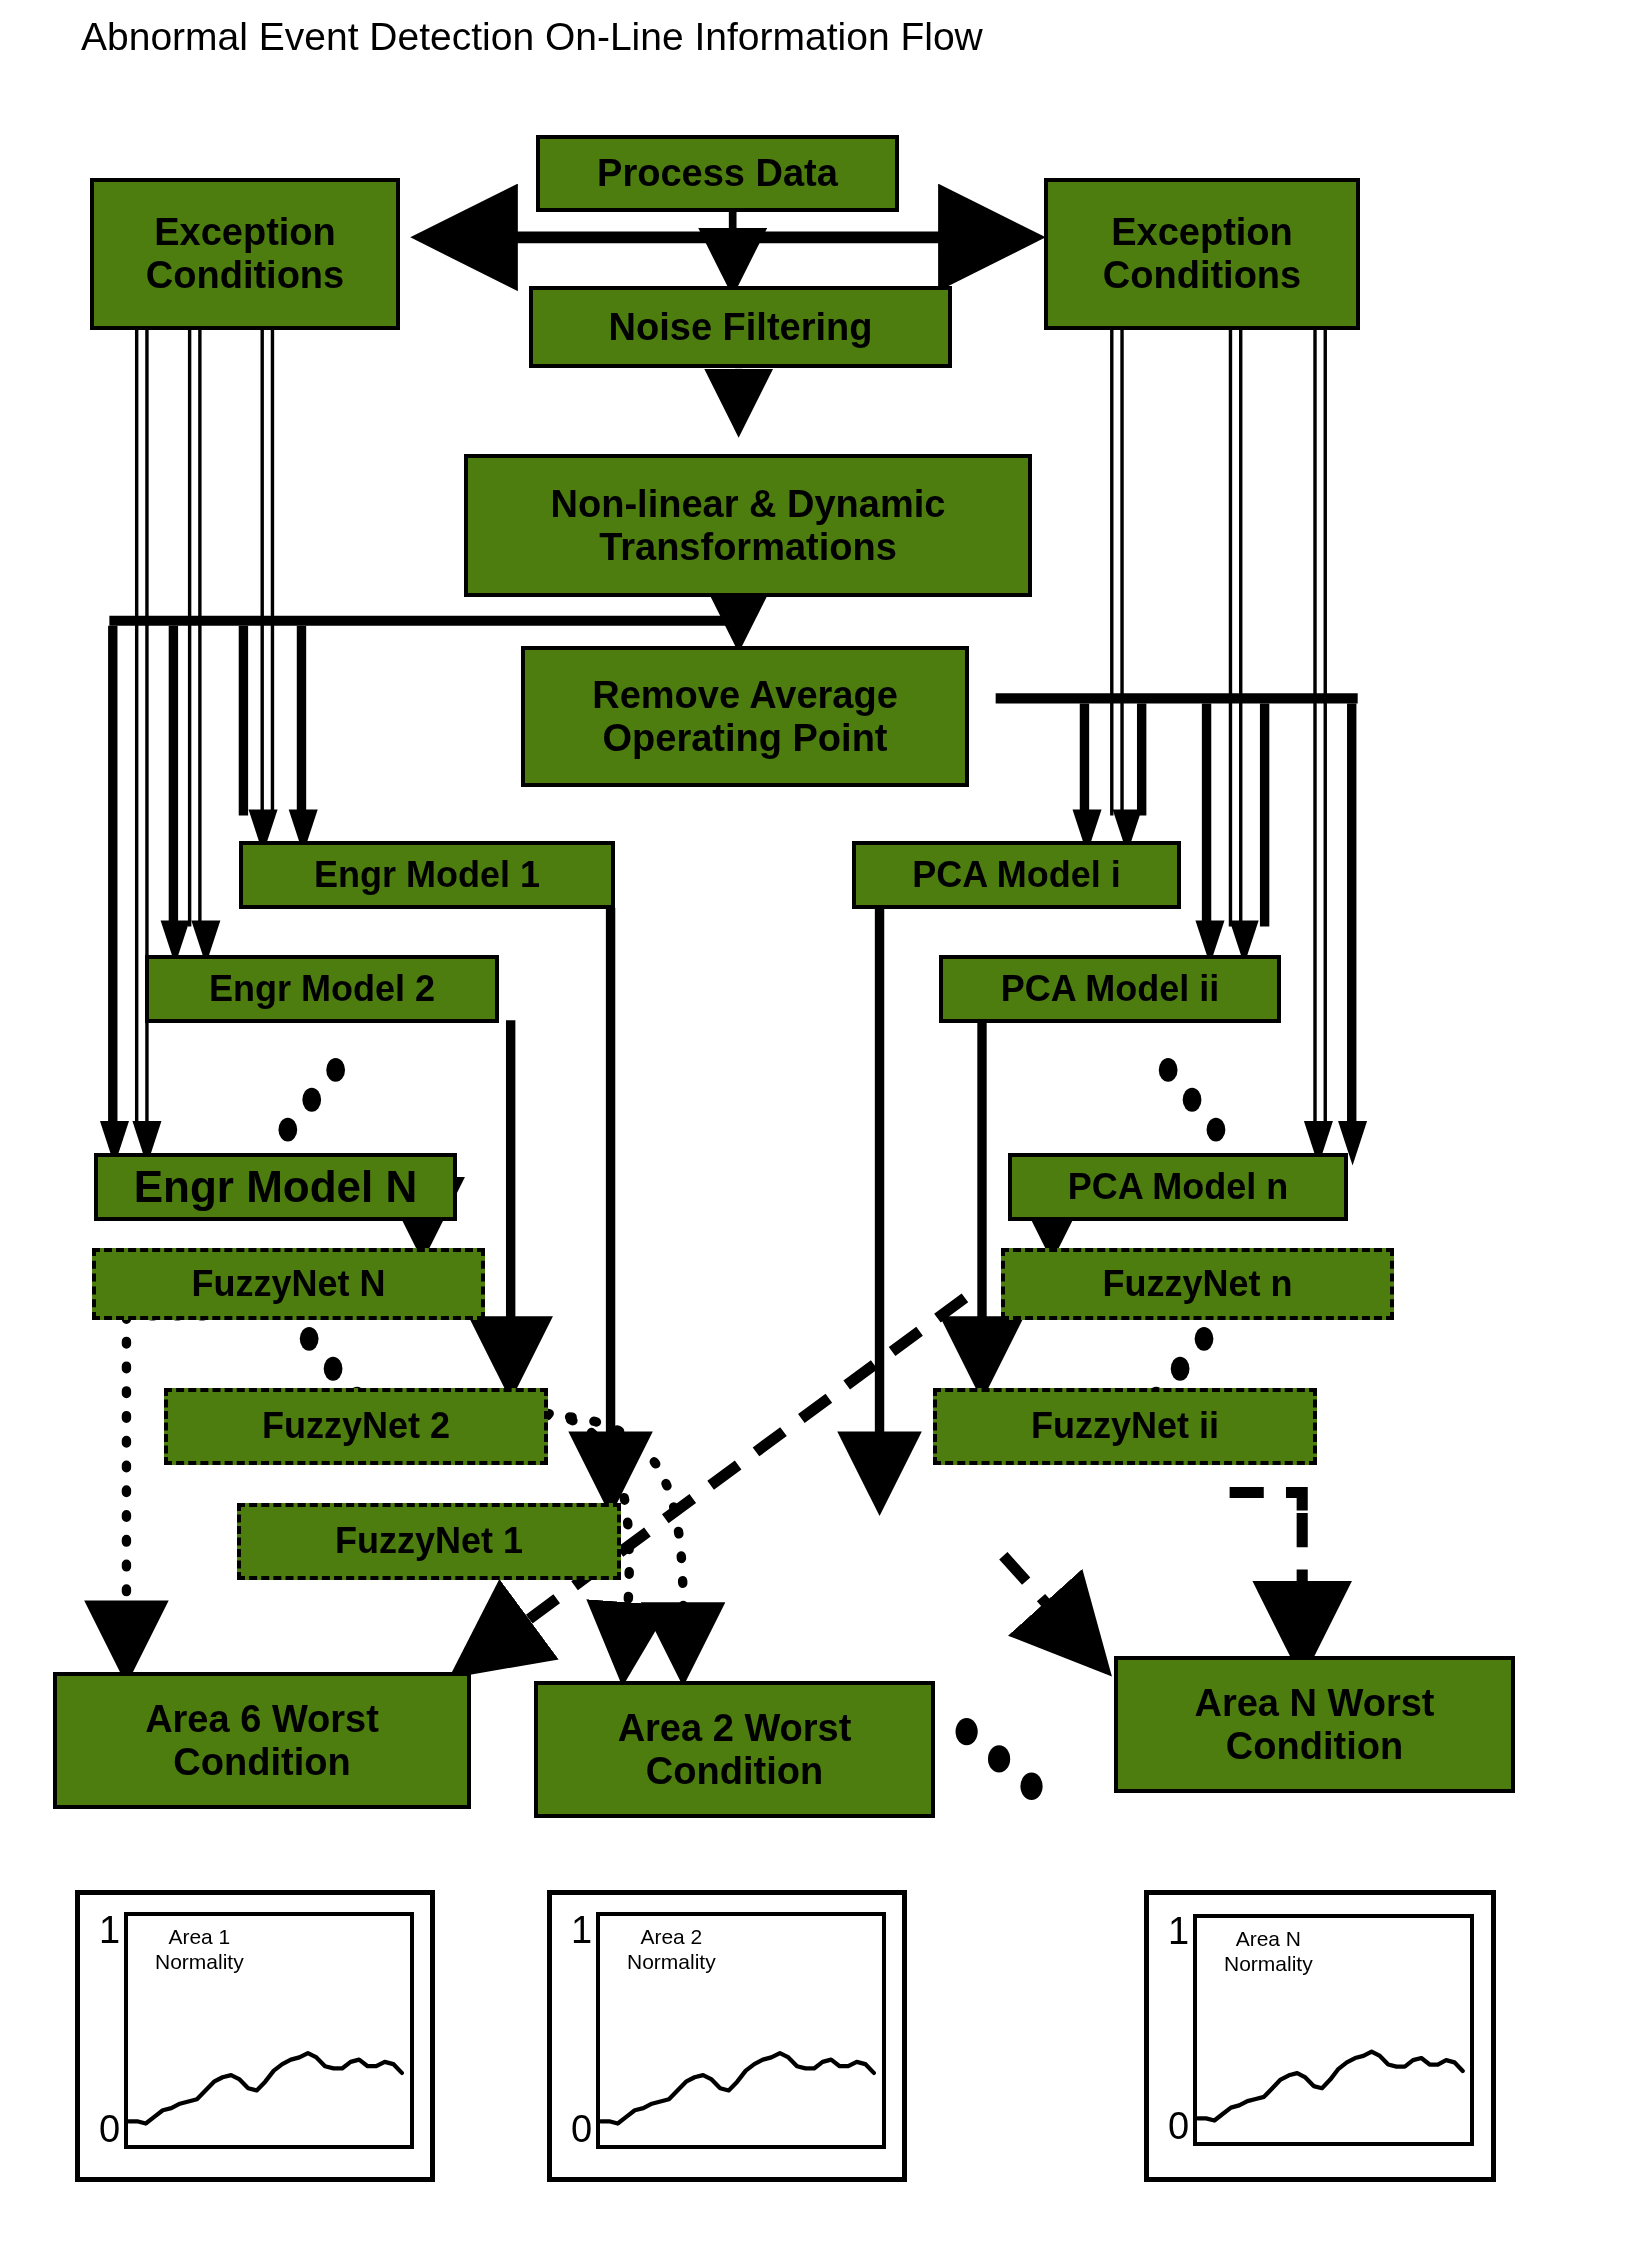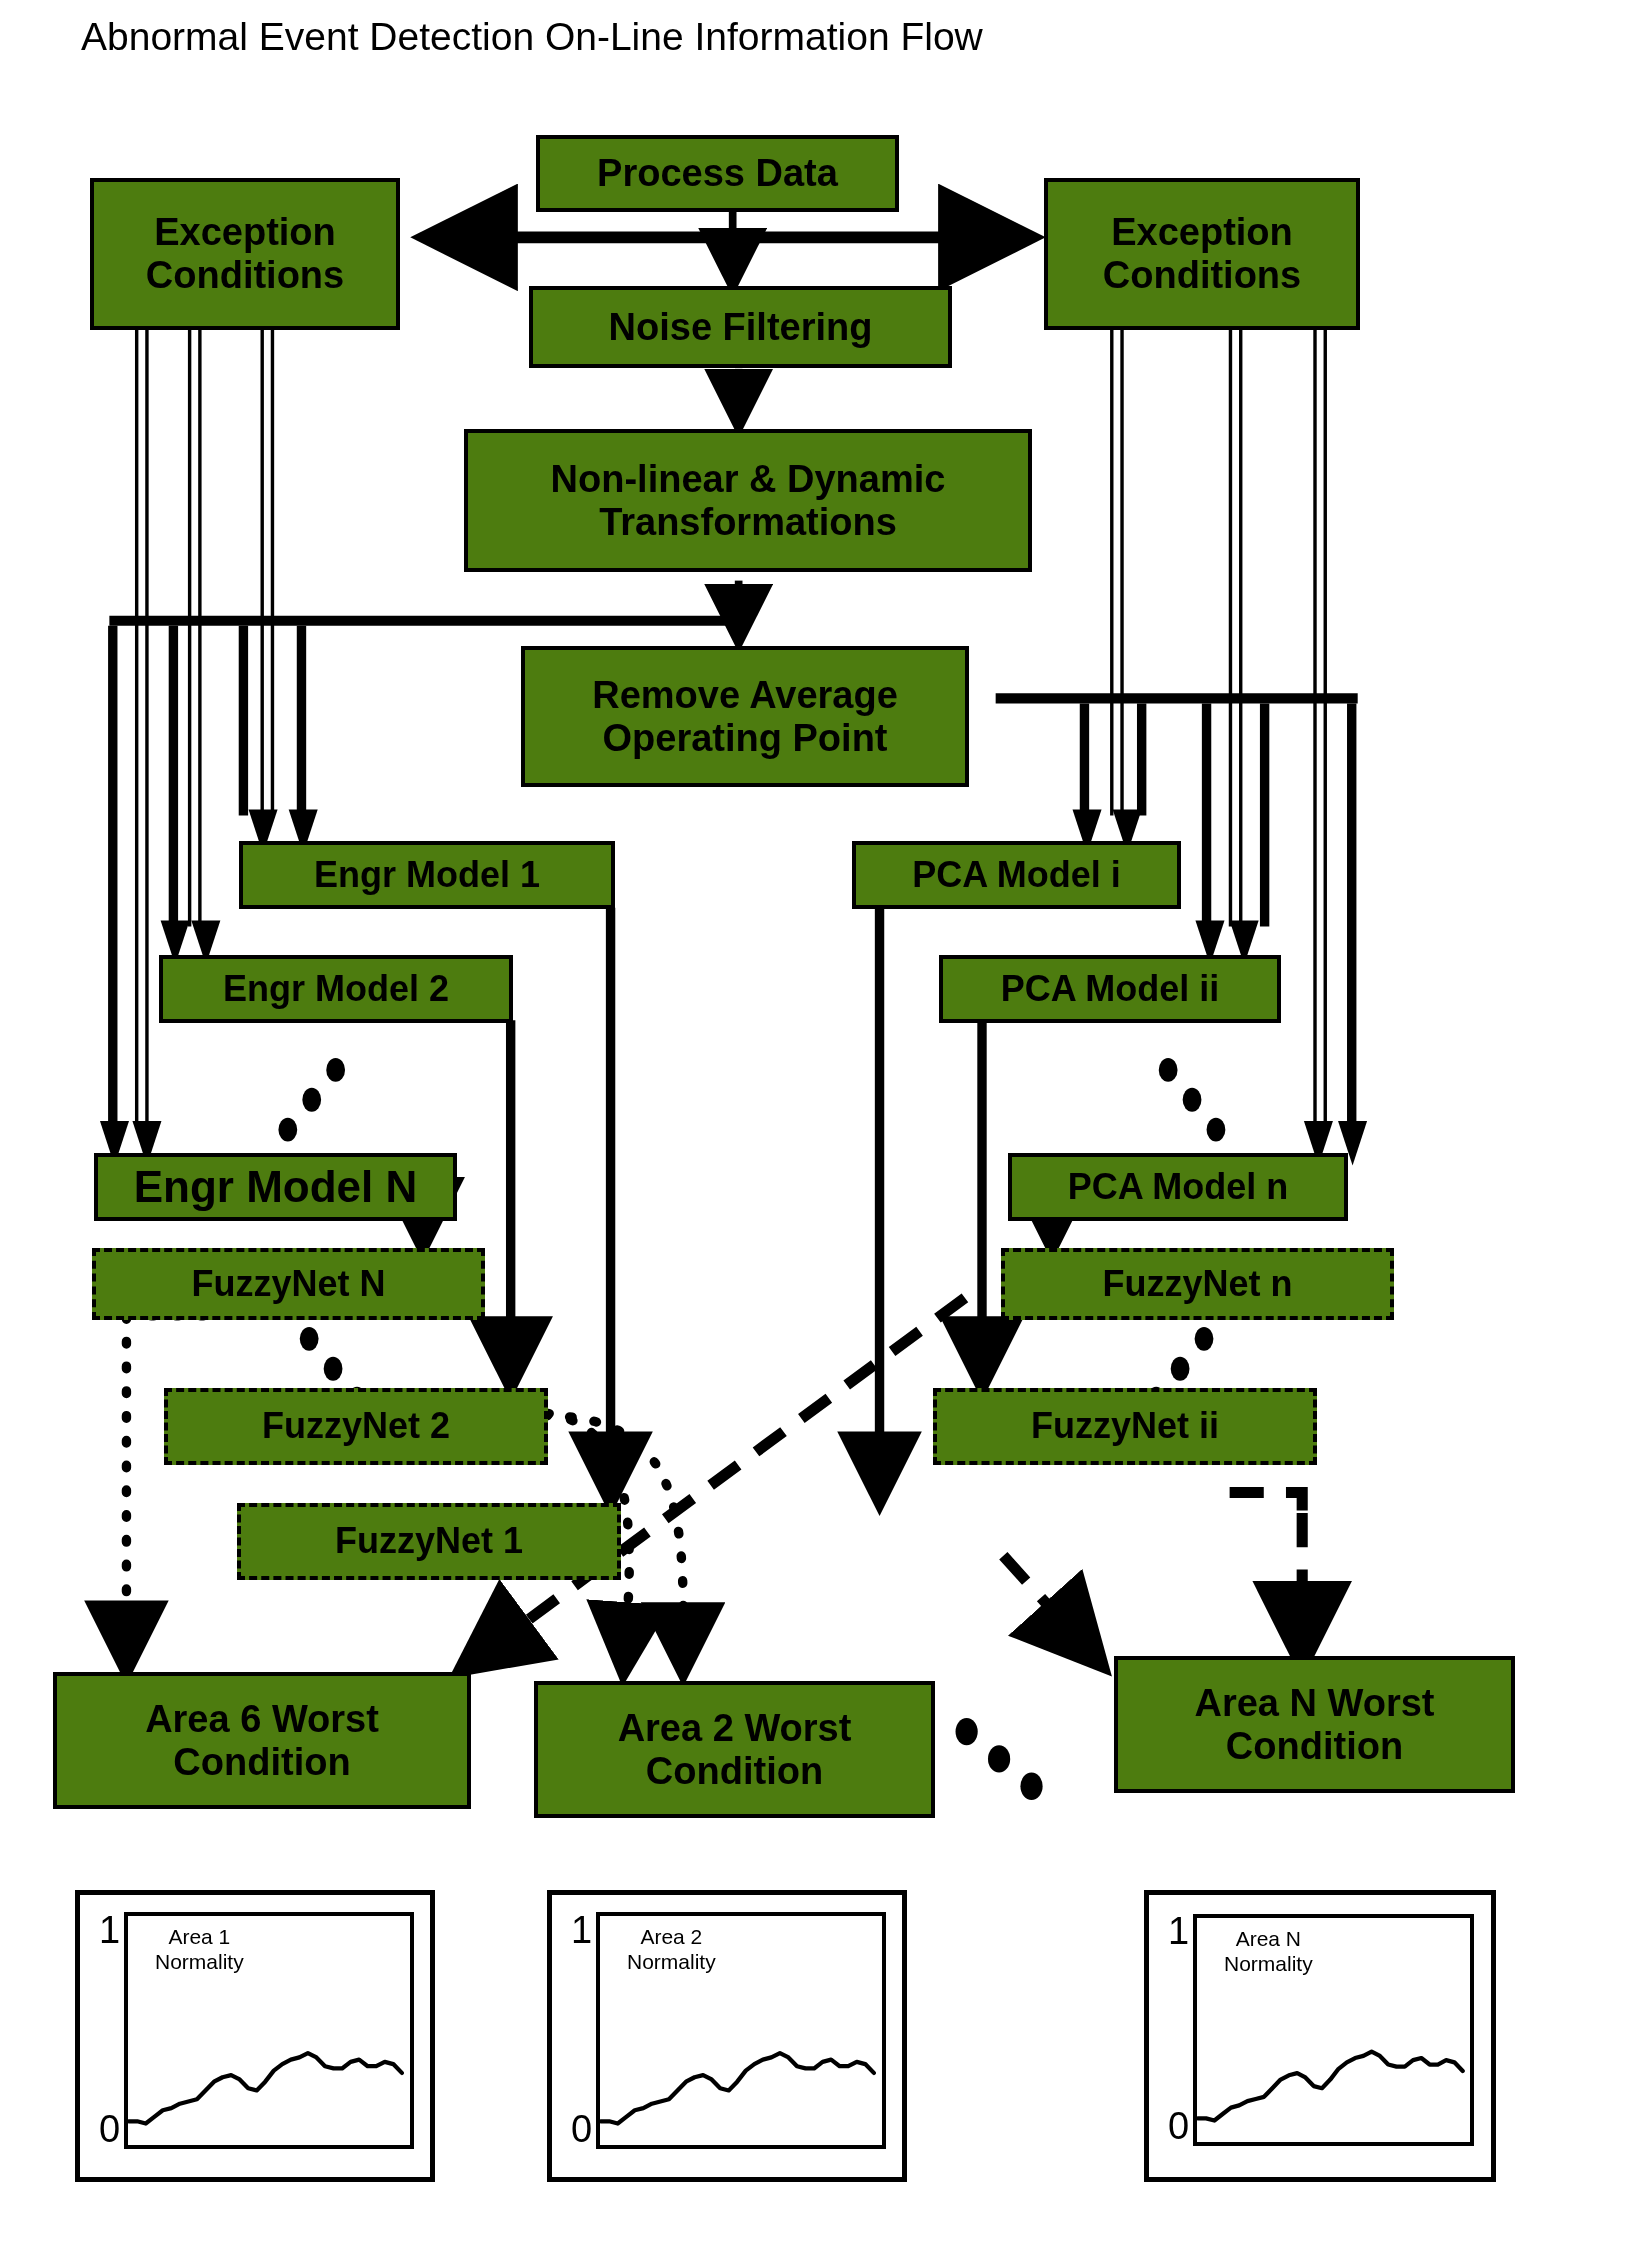--- a/index.html
+++ b/index.html
@@ -173,35 +173,35 @@
 
   <div class="node solidbox" style="left:1044px;top:178px;width:316px;height:152px;font-size:38px;white-space:pre-line;">
     <span>Exception
 Conditions</span>
   </div>
 
   <div class="node solidbox" style="left:529px;top:286px;width:423px;height:82px;font-size:38px;">
     <span>Noise Filtering</span>
   </div>
 
-  <div class="node solidbox" style="left:464px;top:429px;width:568px;height:143px;font-size:38px;white-space:pre-line;">
+  <div class="node solidbox" style="left:464px;top:454px;width:568px;height:143px;font-size:38px;white-space:pre-line;">
     <span>Non-linear &amp; Dynamic
 Transformations</span>
   </div>
 
   <div class="node solidbox" style="left:521px;top:646px;width:448px;height:141px;font-size:38px;white-space:pre-line;">
     <span>Remove Average
 Operating Point</span>
   </div>
 
   <div class="node solidbox" style="left:239px;top:841px;width:376px;height:68px;font-size:36px;">
     <span>Engr Model 1</span>
   </div>
 
-  <div class="node solidbox" style="left:159px;top:955px;width:354px;height:68px;font-size:36px;">
+  <div class="node solidbox" style="left:145px;top:955px;width:354px;height:68px;font-size:36px;">
     <span>Engr Model 2</span>
   </div>
 
   <div class="node solidbox" style="left:94px;top:1153px;width:363px;height:68px;font-size:44px;">
     <span>Engr Model N</span>
   </div>
 
   <div class="node solidbox" style="left:852px;top:841px;width:329px;height:68px;font-size:36px;text-align:right;">
     <span>PCA Model i</span>
   </div>

